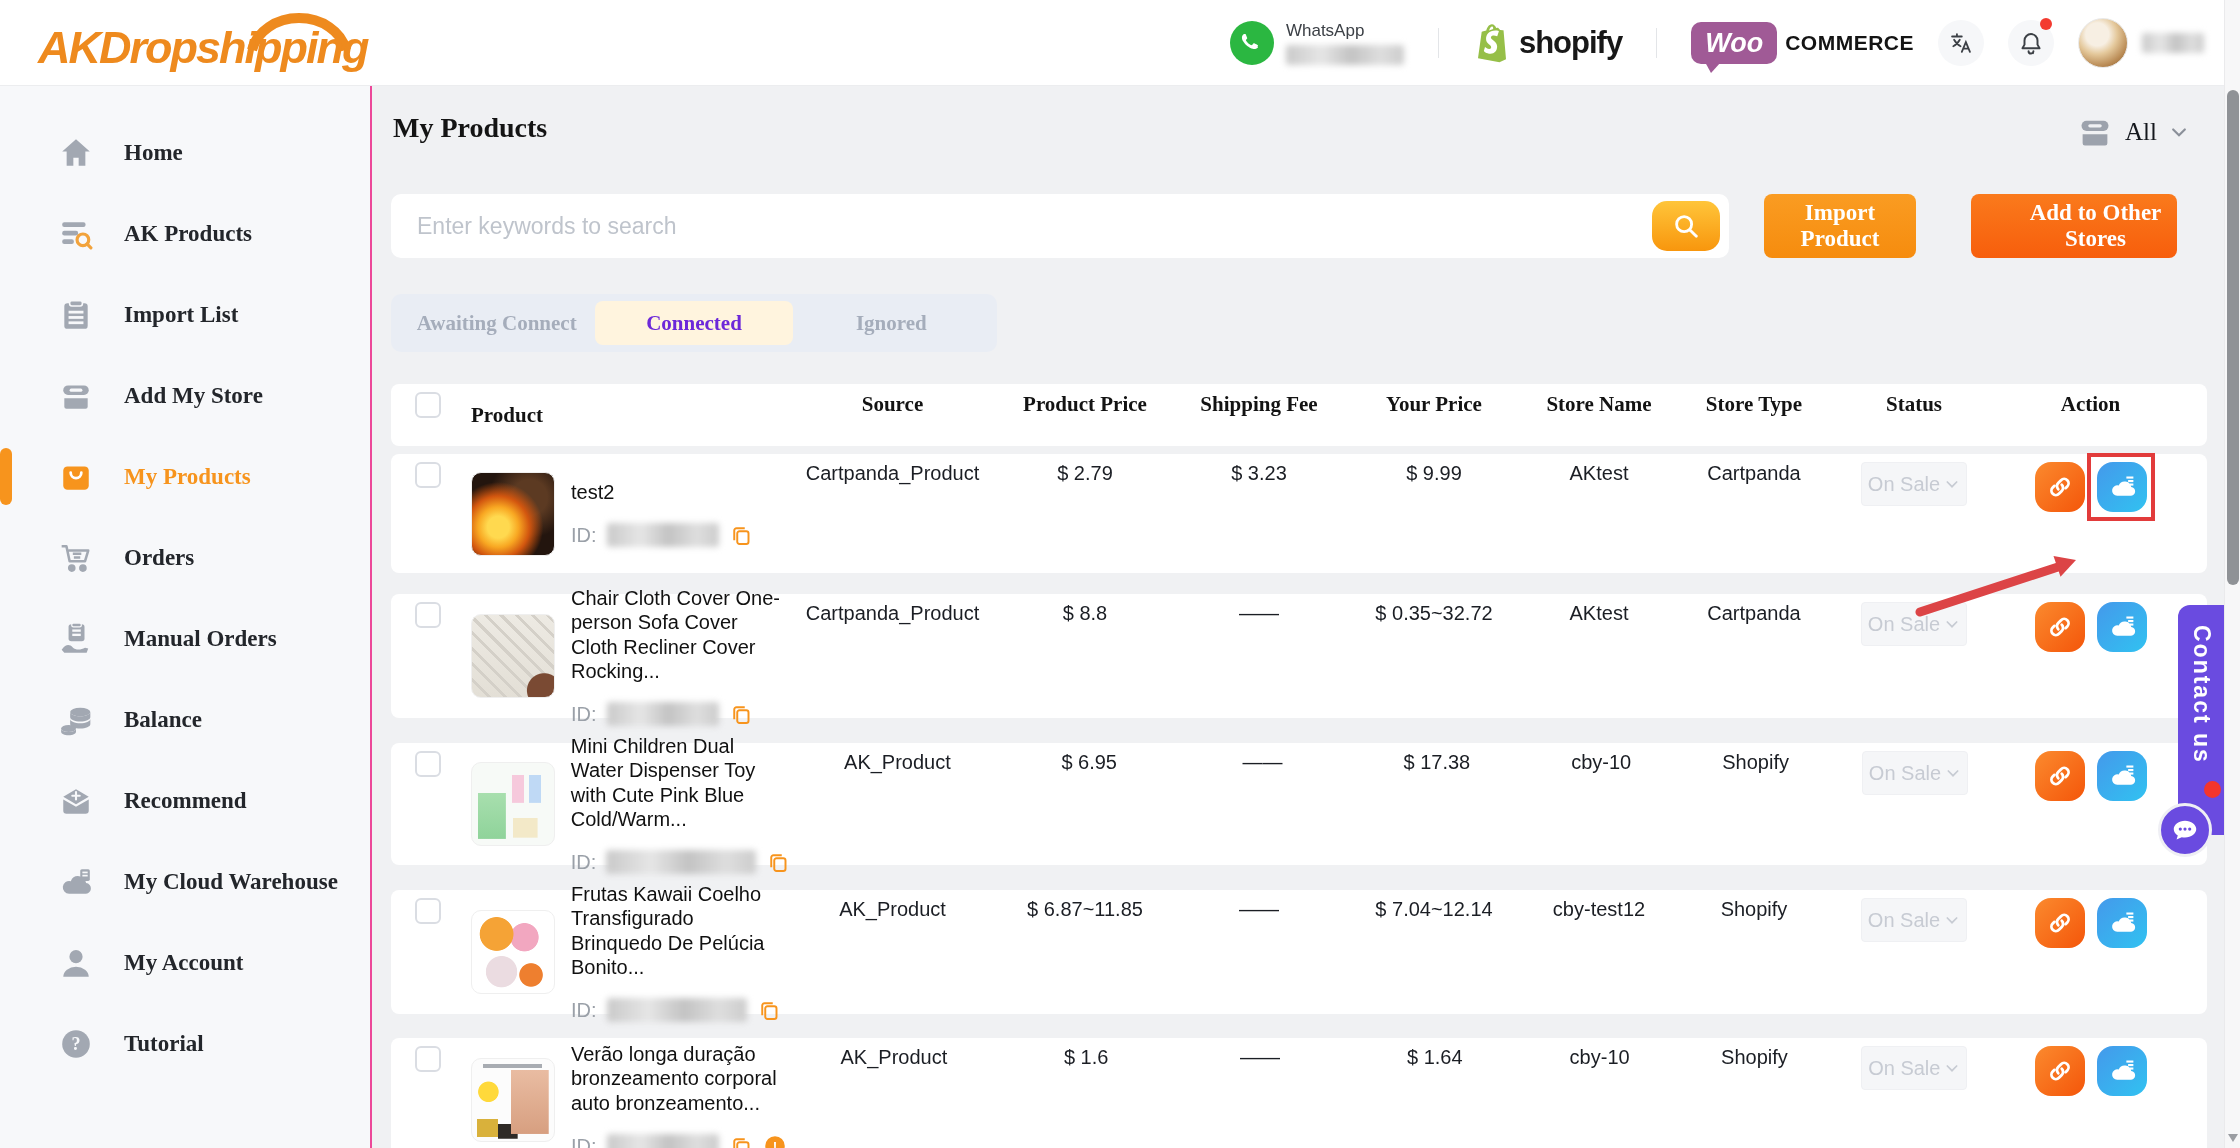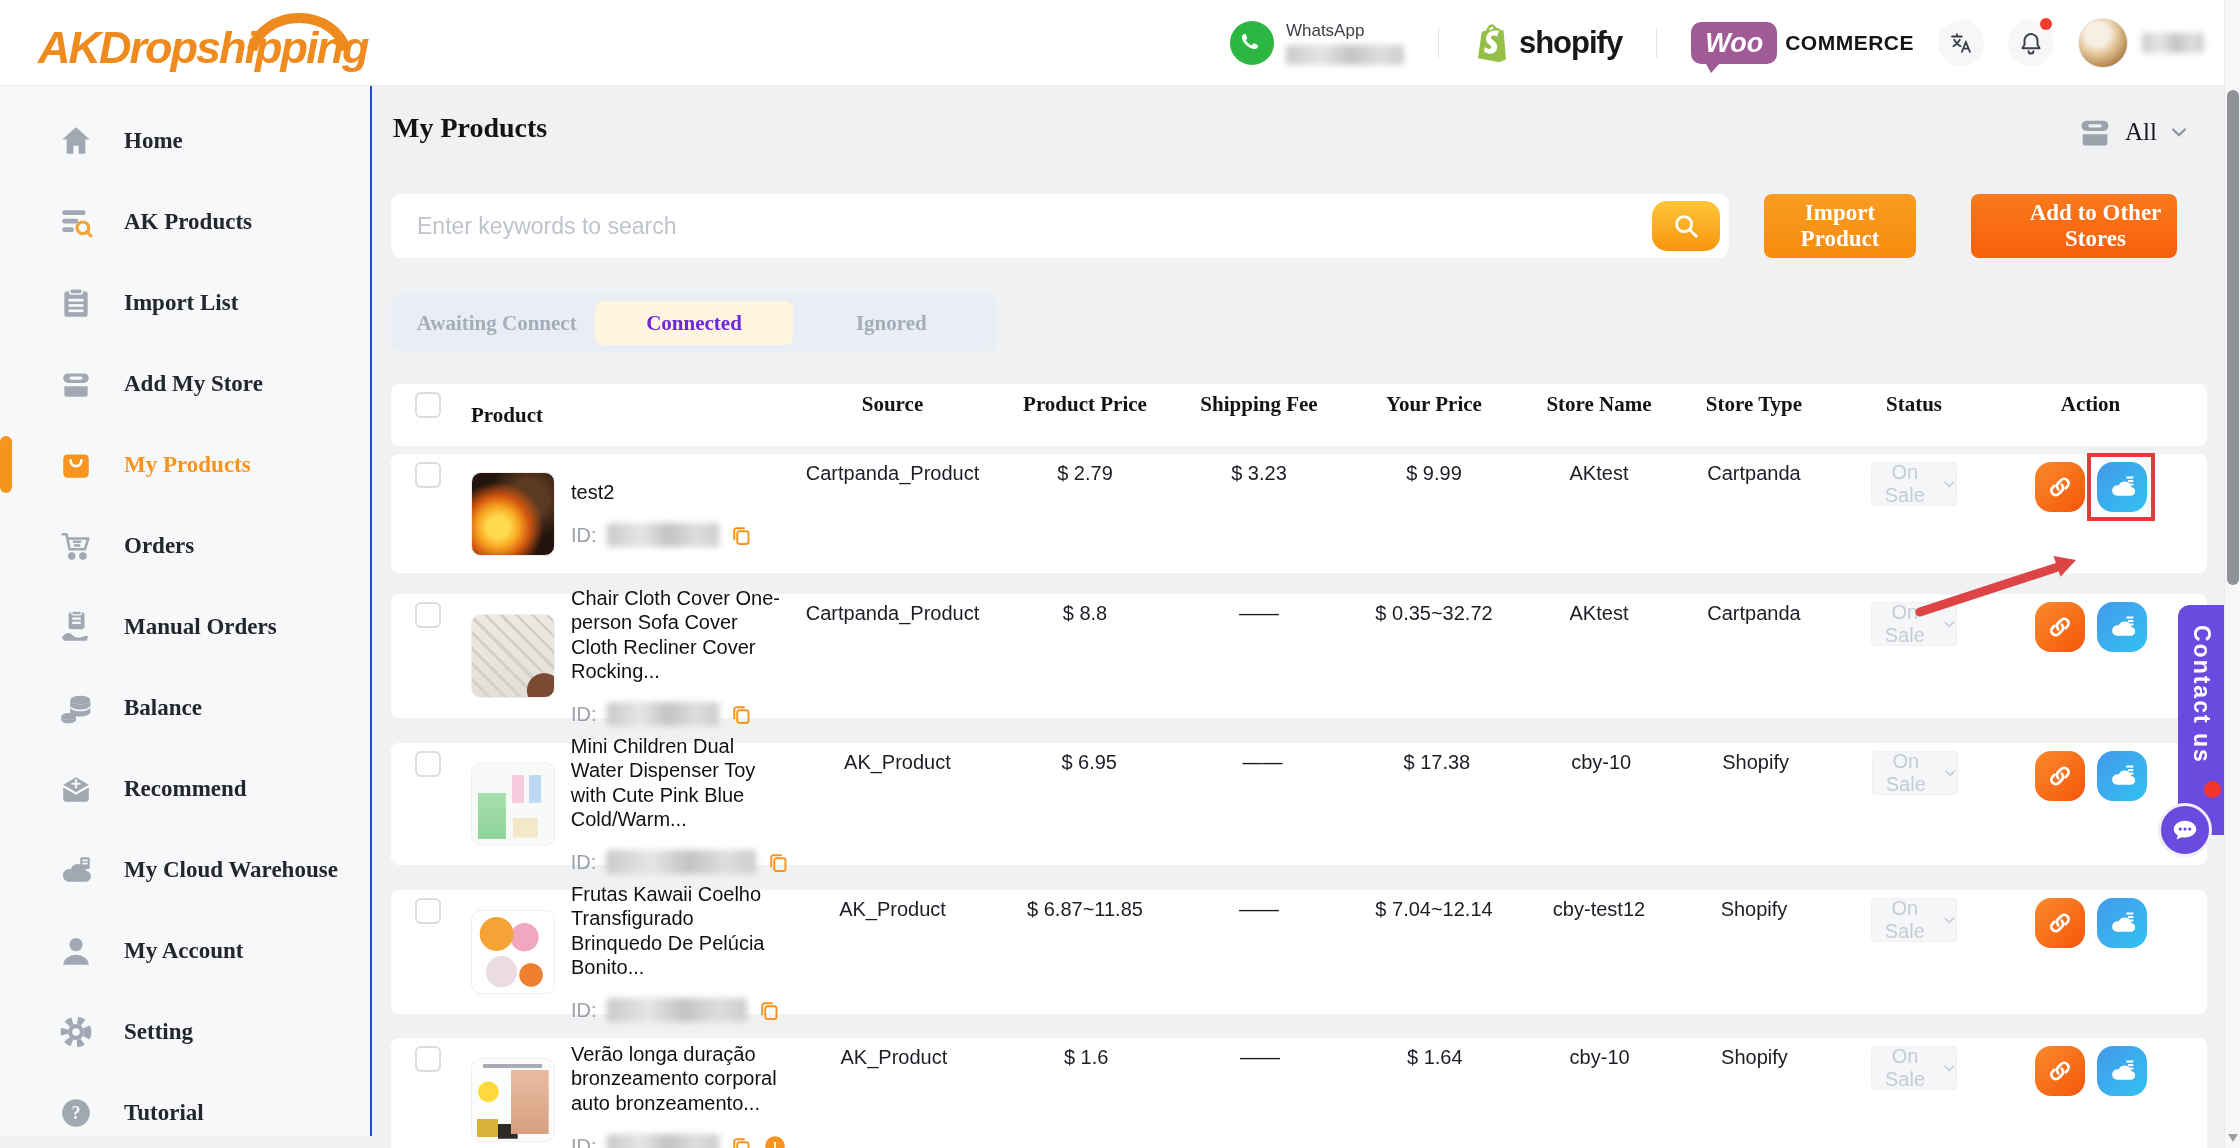--- a/index.html
+++ b/index.html
@@ -26,21 +26,21 @@
   .woo-bubble:after{content:"";position:absolute;left:14px;bottom:-9px;border-left:6px solid transparent;border-right:10px solid transparent;border-top:11px solid #A05A96;}
   .woo-word{font:800 27px "Liberation Sans",sans-serif;color:#fff;font-style:italic;}
   .commerce-word{font:800 21px "Liberation Sans",sans-serif;color:#141414;letter-spacing:0.5px;}
   .round-ico{width:46px;height:46px;border-radius:50%;background:#F6F7F9;display:flex;align-items:center;justify-content:center;position:relative;}
   .bell-dot{position:absolute;top:-2px;right:2px;width:12px;height:12px;border-radius:50%;background:#F33B30;}
   .avatar{width:50px;height:50px;border-radius:50%;background:radial-gradient(circle at 38% 32%,#F7EFE3 0 26%,#E4C89B 45%,#B98A54 72%,#7E5326 100%);border:1px solid #E8E8E8;}
   .user-blur{width:62px;height:20px;margin-left:14px;}
   .ml24{margin-left:24px;}
 
   
-  .sidebar{position:absolute;top:74px;left:0;width:372px;height:1062px;background:#F7F8FA;border-right:2px solid #1d4ed8;padding-top:26px;z-index:5;}
+  .sidebar{position:absolute;top:86px;left:0;width:372px;height:1062px;background:#F7F8FA;border-right:2px solid #ec4899;padding-top:26px;z-index:5;}
   .sb-item{position:relative;height:81px;display:flex;align-items:center;padding-left:58px;gap:30px;cursor:pointer;}
   .sb-ico{width:36px;height:36px;color:#A2A8B2;flex:none;display:flex;align-items:center;justify-content:center;}
   .sb-label{font:700 23px "Liberation Serif",serif;color:#23262b;}
   .sb-item.active .sb-label{color:#F7941D;}
   .active-bar{position:absolute;left:0;top:12px;width:12px;height:57px;background:#F7941D;border-radius:8px;}
 
   
   .content{position:absolute;left:391px;top:86px;width:1816px;height:1062px;}
   .page-title{position:absolute;top:26px;left:2px;font:700 28px "Liberation Serif",serif;color:#141414;}
   .store-filter{position:absolute;right:18px;top:28px;display:flex;align-items:center;gap:12px;cursor:pointer;}
@@ -77,21 +77,21 @@
   .col-status{width:168px;text-align:center;}
   .col-action{width:185px;}
   .cell{font-size:20px;color:#1b1e24;}
   .checkbox{display:inline-block;width:26px;height:26px;border:2px solid #DADDE3;border-radius:6px;background:#fff;cursor:pointer;}
   .prod{display:flex;gap:16px;align-items:center;}
   .pimg{width:84px;height:84px;border-radius:10px;flex:none;border:1px solid #EFEFEF;}
   .pinfo{display:flex;flex-direction:column;gap:19px;}
   .pname{font-size:20px;color:#111;line-height:1.22;max-width:218px;}
   .pid{display:flex;align-items:center;gap:10px;color:#9AA0A8;font-size:20px;}
   .idblur{width:112px;height:24px;}
-  .status-box{width:86px;height:44px;background:#F5F6F8;border:1px solid #EFF0F3;border-radius:4px;display:inline-flex;align-items:center;justify-content:center;gap:4px;color:#C7CBD3;font-size:20px;cursor:not-allowed;}
+  .status-box{width:106px;height:44px;background:#F5F6F8;border:1px solid #EFF0F3;border-radius:4px;display:inline-flex;align-items:center;justify-content:center;gap:4px;color:#C7CBD3;font-size:20px;cursor:not-allowed;}
   .actions{display:flex;gap:12px;justify-content:center;align-items:center;position:relative;width:100%;}
   .act-btn{width:50px;height:50px;border-radius:16px;display:flex;align-items:center;justify-content:center;cursor:pointer;flex:none;}
   .act-link{background:linear-gradient(135deg,#FB8A2E,#F4560A);}
   .act-push{background:linear-gradient(135deg,#4499EB,#31C2F1);}
   .hl-box{position:absolute;left:89px;top:-9px;width:68px;height:68px;border:4px solid #E23B3B;pointer-events:none;}
 
   
   .p1{background:radial-gradient(circle at 32% 66%,#FFD94F 0 14%,#F8A722 26%,#D2560F 40%,rgba(30,18,12,0) 58%),radial-gradient(circle at 70% 30%,#5C3A22 0 22%,rgba(30,18,12,0) 50%),#23150E;}
   .p2{background:radial-gradient(circle at 88% 92%,#7A4A33 0 16%,transparent 17%),repeating-linear-gradient(45deg,#D4D0C8 0 3px,transparent 3px 11px),linear-gradient(#EDEAE3,#E3DFD6);}
   .p3{background:linear-gradient(#A8DFAE,#8FD39A) 12% 82%/34% 56% no-repeat,linear-gradient(#F6C9DC,#F6C9DC) 58% 22%/15% 34% no-repeat,linear-gradient(#BFD9F5,#BFD9F5) 82% 22%/15% 34% no-repeat,linear-gradient(#F3E9C8,#F3E9C8) 72% 88%/30% 24% no-repeat,#F7FAF7;}
@@ -285,30 +285,20 @@
     <span class="sb-label">My Cloud Warehouse</span>
   </div>
   <div class="sb-item">
     <span class="sb-ico">
         <svg width="34" height="34" viewBox="0 0 32 32" fill="#A2A8B2">
           <circle cx="16" cy="10" r="6.2"></circle>
           <path d="M4 29a12 9.5 0 0 1 24 0z"></path>
         </svg>
       </span>
     <span class="sb-label">My Account</span>
-  </div>
-  <div class="sb-item">
-    <span class="sb-ico">
-        <svg width="34" height="34" viewBox="0 0 32 32">
-          <circle cx="16" cy="16" r="11" fill="none" stroke="#A2A8B2" stroke-width="7" stroke-dasharray="5.6 5"></circle>
-          <circle cx="16" cy="16" r="7.5" fill="#A2A8B2"></circle>
-          <circle cx="16" cy="16" r="3.6" fill="#F7F8FA"></circle>
-        </svg>
-      </span>
-    <span class="sb-label">Setting</span>
   </div>
   <div class="sb-item">
     <span class="sb-ico">
         <svg width="34" height="34" viewBox="0 0 32 32">
           <circle cx="16" cy="16" r="13" fill="#A2A8B2"></circle>
           <text x="16" y="22" text-anchor="middle" font-size="17" font-weight="bold" fill="#F7F8FA" font-family="Liberation Serif,serif">?</text>
         </svg>
       </span>
     <span class="sb-label">Tutorial</span>
   </div>

